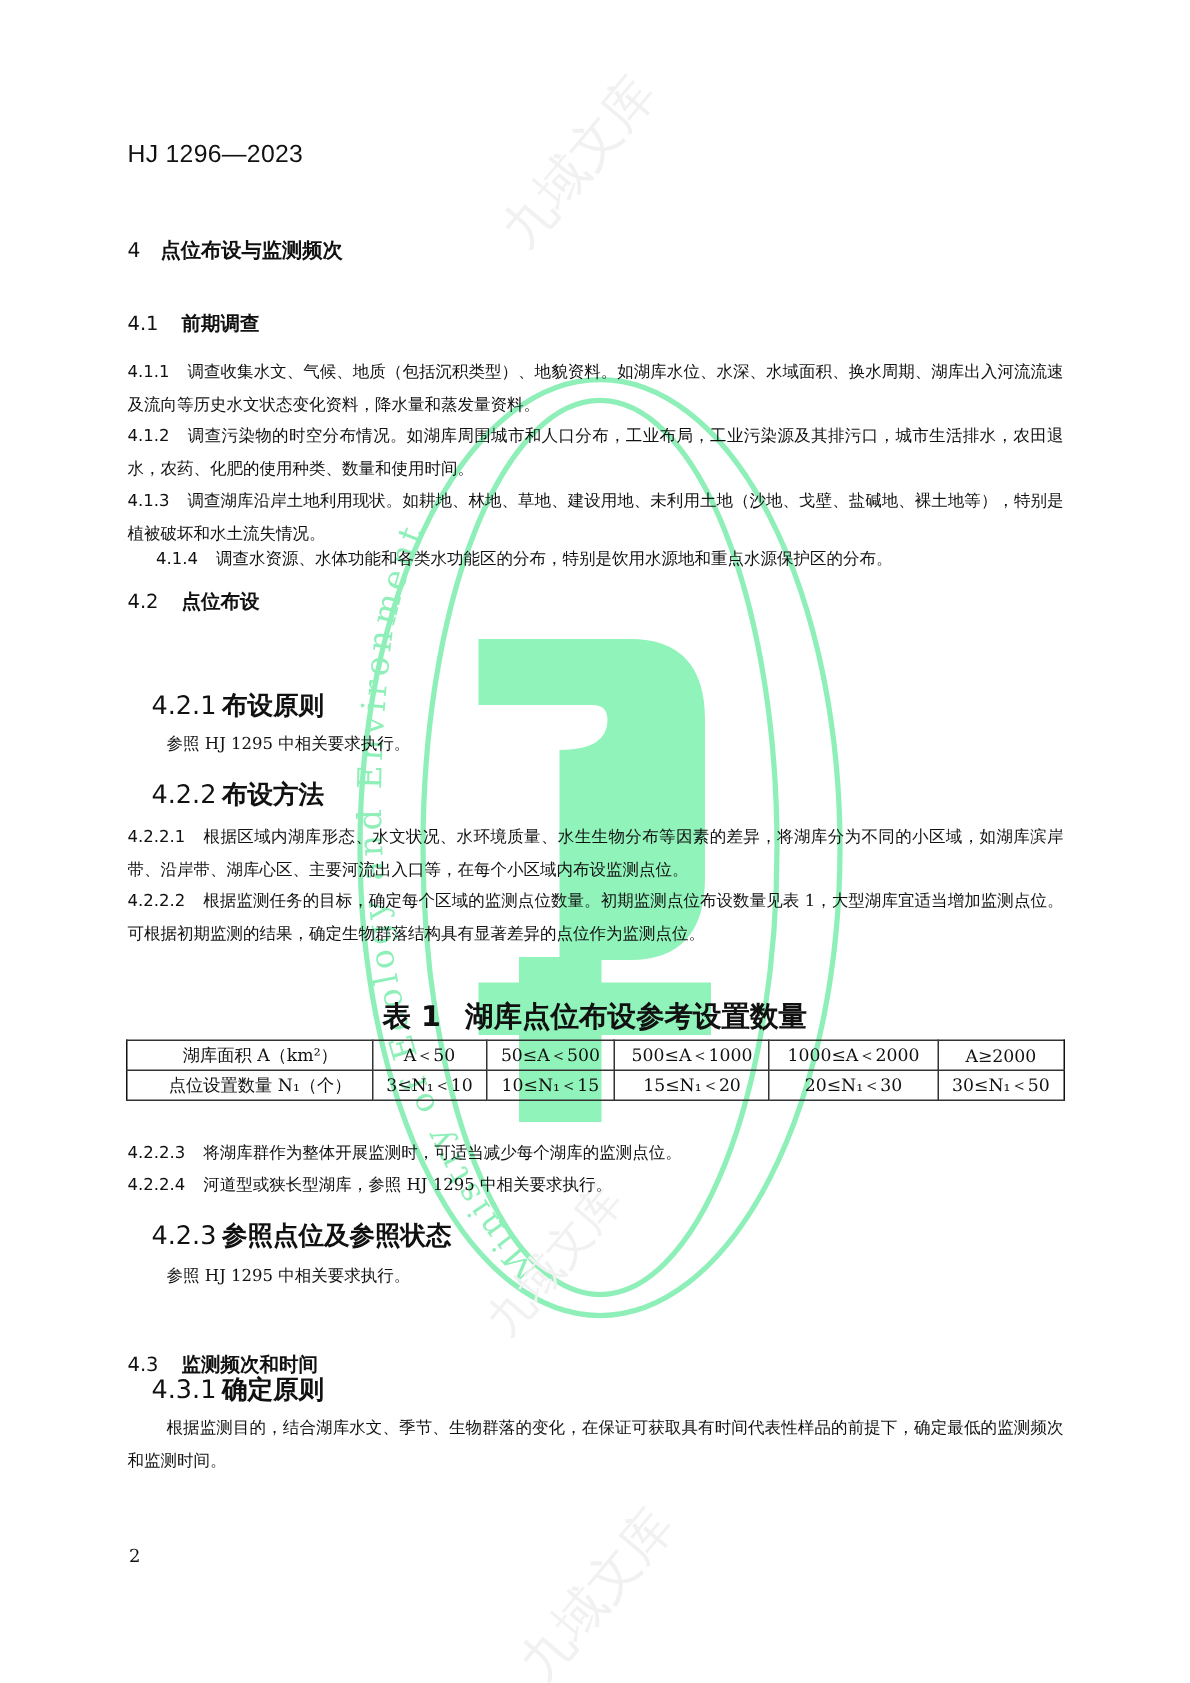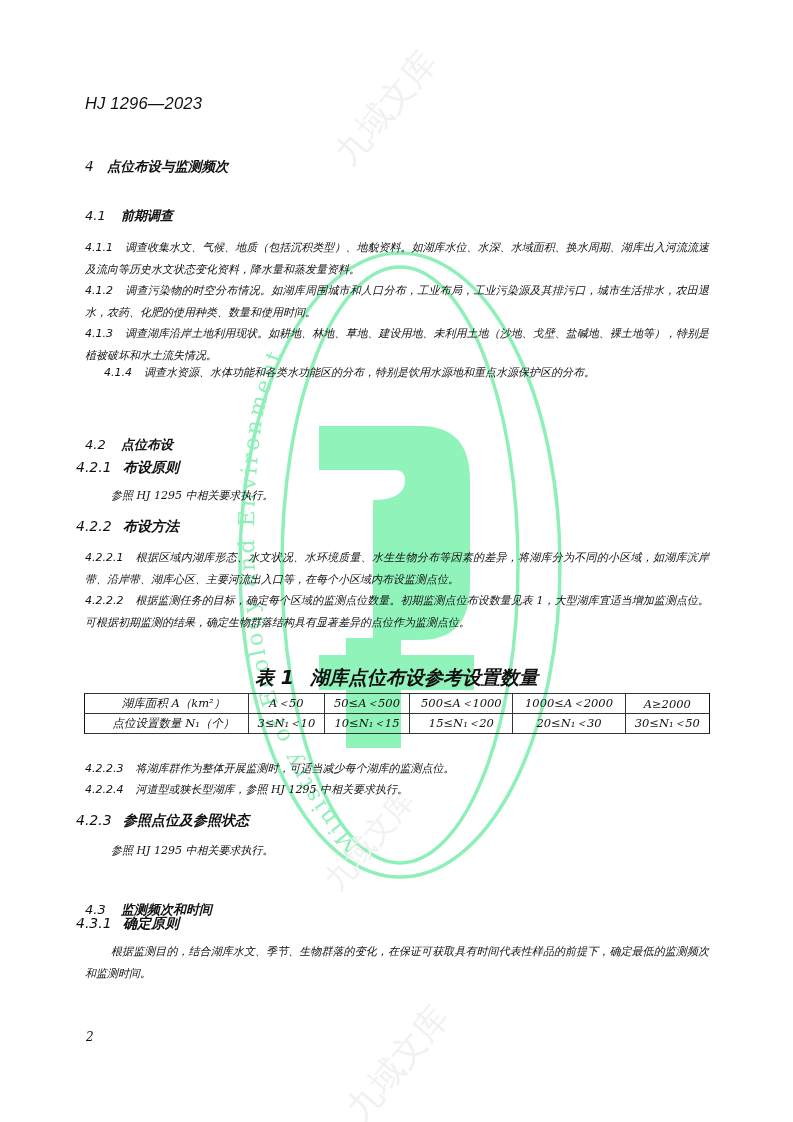--- a/index.html
+++ b/index.html
@@ -1,26 +1,26 @@
 <!DOCTYPE html>
 <html><head>
 <meta charset="utf-8">
 <style>
   html, body { margin:0; padding:0; }
   body { width:793px; height:1122px; background:#ffffff; position:relative; overflow:hidden;
          font-family:"DejaVu Serif","Liberation Serif",serif; color:#111; }
   .abs { position:absolute; }
   .wm-layer { position:absolute; left:0; top:0; width:793px; height:1122px; pointer-events:none; z-index:0; }
-  .content { position:absolute; left:0; top:0; width:660px; height:1122px; z-index:1;font-style:italic; }
+  .content { position:absolute; left:0; top:0; width:660px; height:1122px; z-index:1; }
   .hdr { left:85px; top:94px; font-family:"Liberation Sans","DejaVu Sans",sans-serif; font-size:16.5px; letter-spacing:0.2px; }
   .h1 { font-family:"DejaVu Sans","Liberation Sans",sans-serif; font-size:13.5px; font-weight:bold; left:85px; }
   .h1 .num { display:inline-block; width:22px; font-weight:normal; }
   .h2 { font-family:"DejaVu Sans","Liberation Sans",sans-serif; font-size:13px; font-weight:bold; left:85px; }
   .h2 .num { display:inline-block; width:36px; font-weight:normal; }
-  .h3 { font-family:"DejaVu Sans","Liberation Sans",sans-serif; font-size:14px; font-weight:bold; left:76px; }
+  .h3 { font-family:"DejaVu Sans","Liberation Sans",sans-serif; font-size:17px; font-weight:bold; left:101px; }
   .h3 .num { display:inline-block; width:47px; font-weight:normal; }
   .para { left:85px; width:624px; font-size:11px; line-height:21.5px; text-align:justify; }
   .para .num { font-family:"DejaVu Sans","Liberation Sans",sans-serif; display:inline-block; margin-right:12px; }
   .indent { text-indent:26px; }
   .tbl-caption { font-family:"DejaVu Sans","Liberation Sans",sans-serif; font-weight:bold; font-size:19px; left:0; width:793px; text-align:center; top:665px; }
   .tbl-caption .lbl { margin-right:16px; }
   table.t1 { position:absolute; left:84px; top:693px; width:626px; border-collapse:collapse; font-size:11.5px;
              border-top:1.5px solid #111; border-bottom:1.5px solid #111; }
   table.t1 td { border:1px solid #333; height:19px; padding:0 2px; text-align:center; white-space:nowrap; }
   table.t1 tr td:first-child { border-left:1.5px solid #111; width:145px;padding-left:16px; }
@@ -71,21 +71,21 @@
   <div class="abs para" style="top:280px;">
     <span class="num">4.1.2</span><span>调查污染物的时空分布情况。如湖库周围城市和人口分布，工业布局，工业污染源及其排污口，城市生活排水，农田退水，农药、化肥的使用种类、数量和使用时间。</span>
   </div>
   <div class="abs para" style="top:323px;">
     <span class="num">4.1.3</span><span>调查湖库沿岸土地利用现状。如耕地、林地、草地、建设用地、未利用土地（沙地、戈壁、盐碱地、裸土地等），特别是植被破坏和水土流失情况。</span>
   </div>
   <div class="abs para" style="top:362px;margin-left:19px;">
     <span class="num">4.1.4</span><span>调查水资源、水体功能和各类水功能区的分布，特别是饮用水源地和重点水源保护区的分布。</span>
   </div>
 
-  <div class="abs h2" style="top:436px;">
+  <div class="abs h2" style="top:392px;">
     <span class="num">4.2</span><span>点位布设</span>
   </div>
 
   <div class="abs h3" style="top:459px;">
     <span class="num">4.2.1</span><span>布设原则</span>
   </div>
   <div class="abs para indent" style="top:485px;">参照 HJ 1295 中相关要求执行。</div>
 
   <div class="abs h3" style="top:518px;">
     <span class="num">4.2.2</span><span>布设方法</span>

